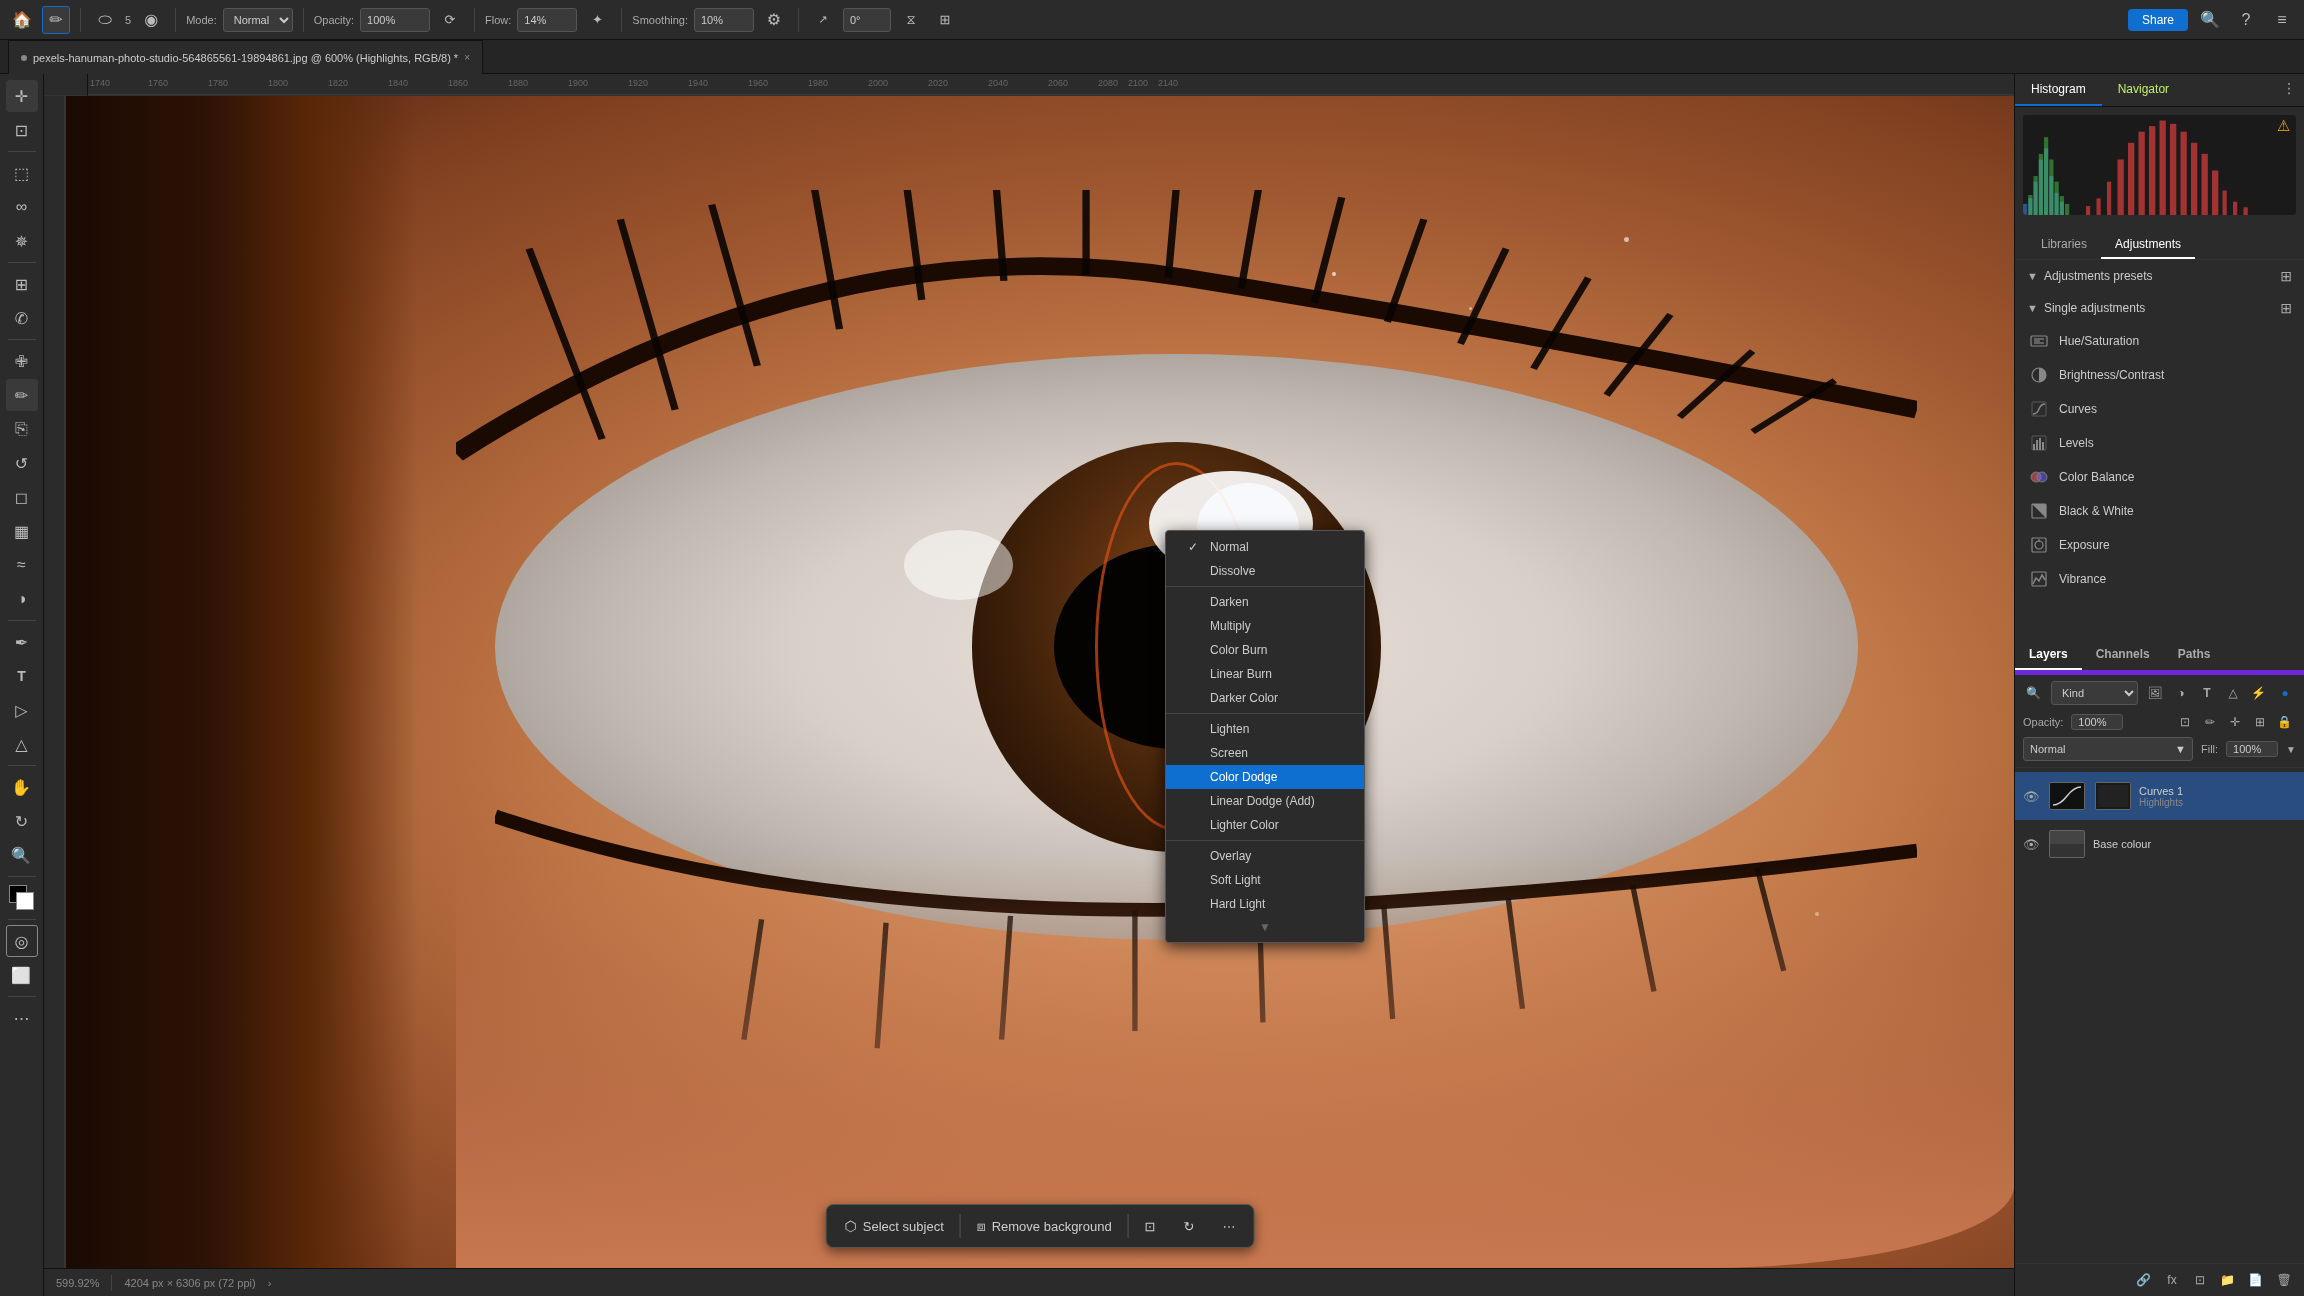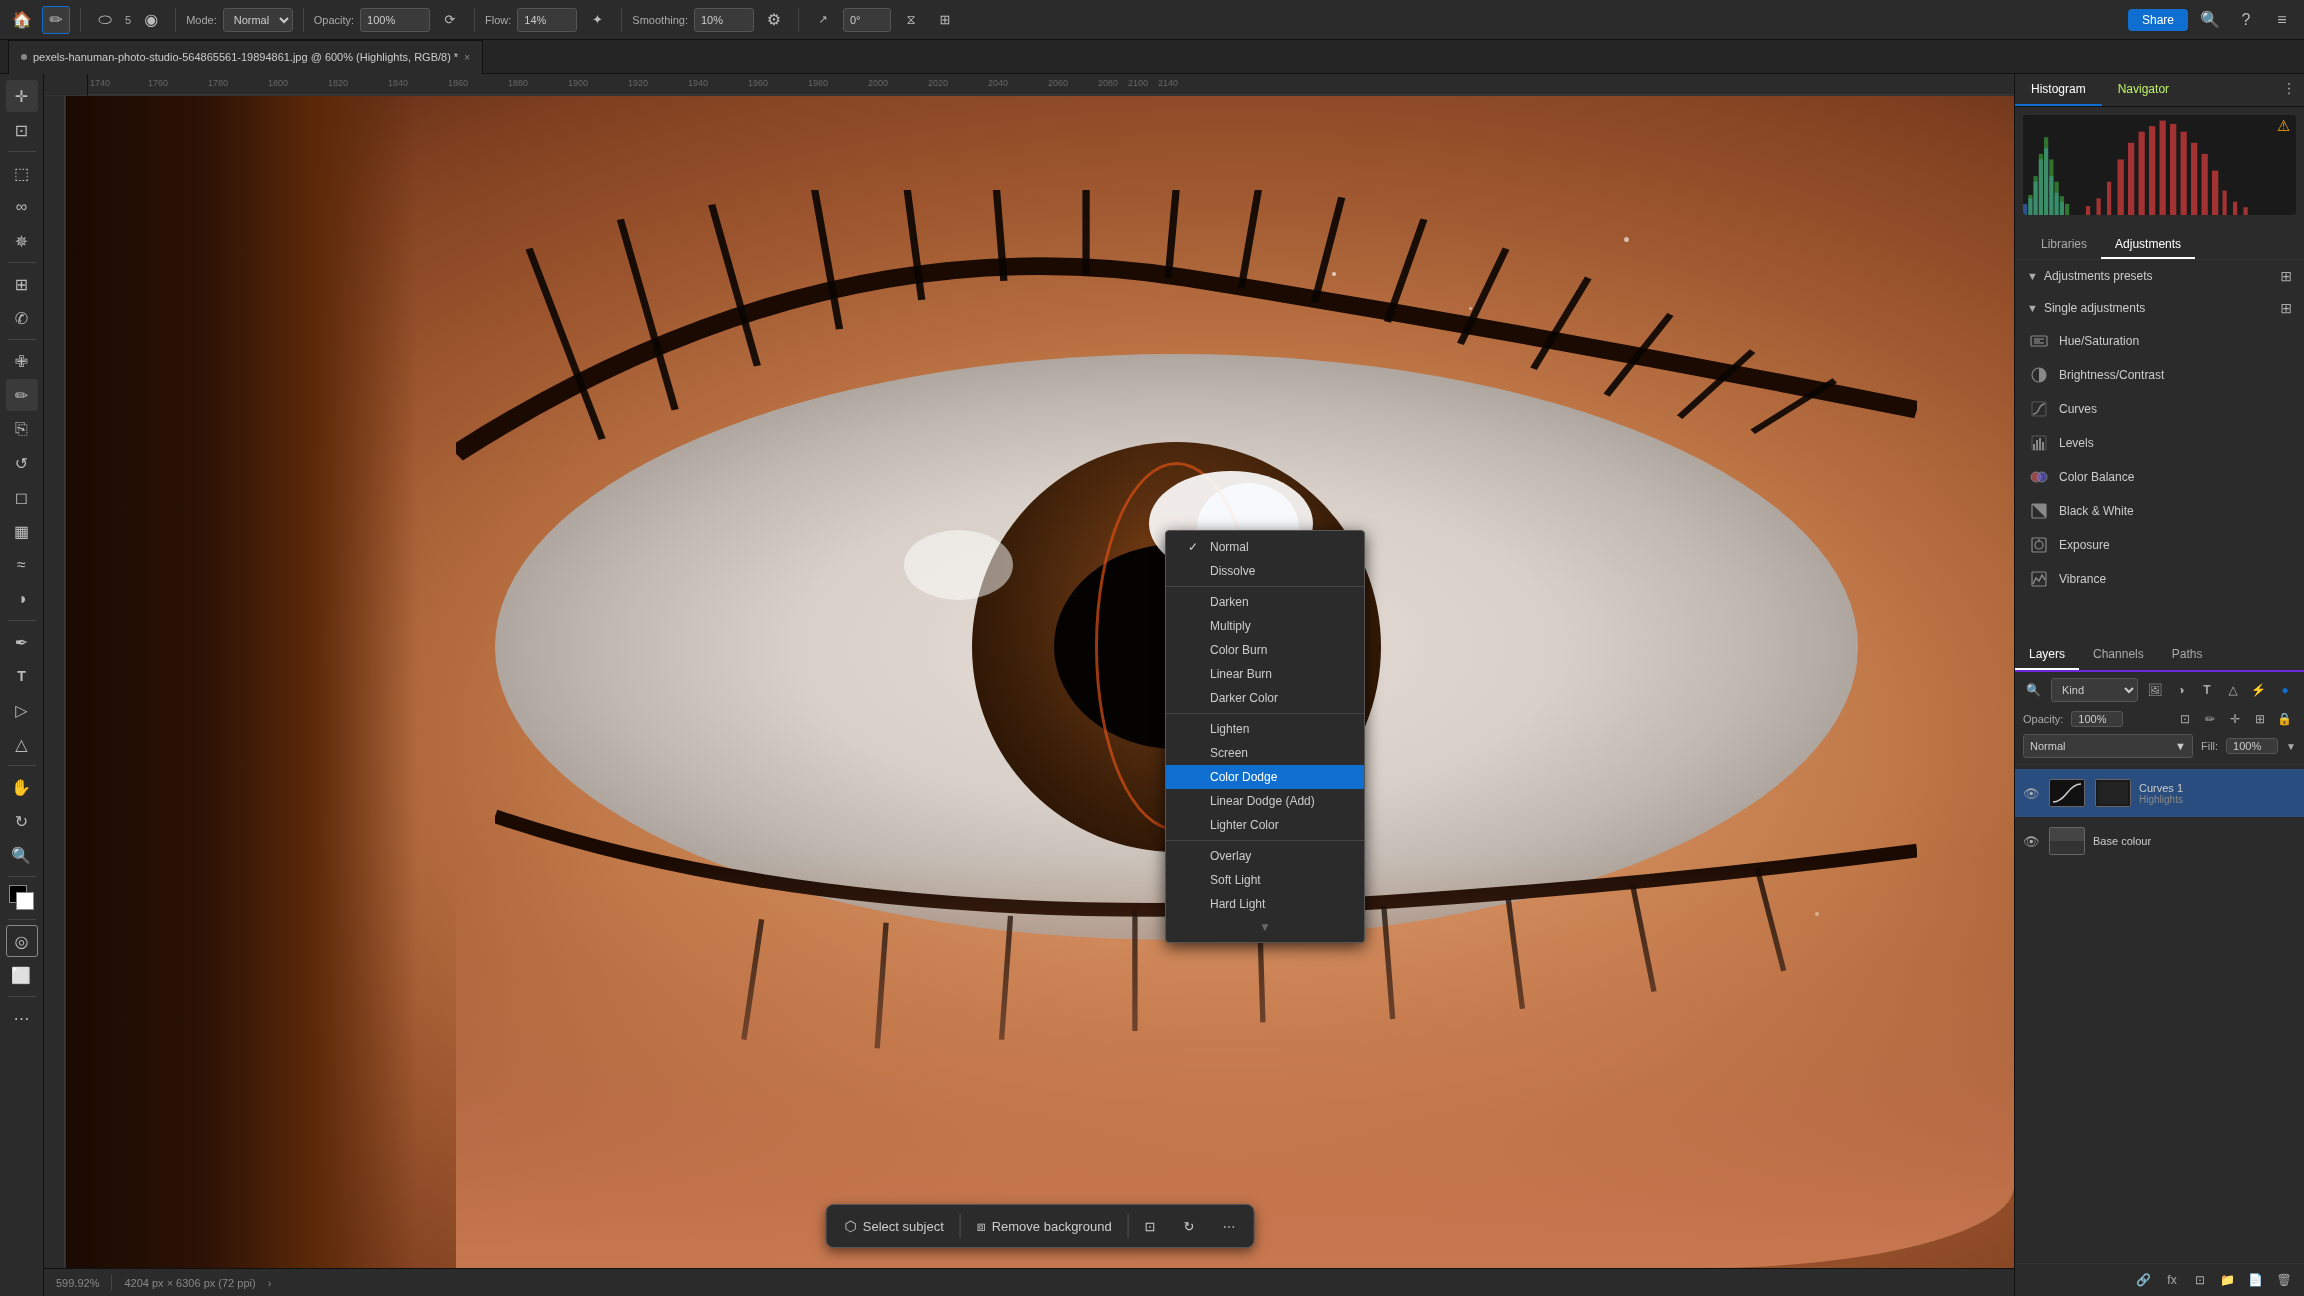--- a/index.html
+++ b/index.html
@@ -11,21 +11,21 @@
     }
     .tool-icon { width: 28px; height: 28px; display: flex; align-items: center; justify-content: center; border-radius: 3px; cursor: pointer; color: #bbb; font-size: 16px; }
     .toolbar-separator { width: 1px; height: 24px; background: #444; margin: 0 4px; }
     .toolbar-label { font-size: 11px; color: #aaa; }
     .toolbar-select { background: #3a3a3a; border: 1px solid #555; color: #ccc; padding: 2px 6px; height: 24px; font-size: 11px; border-radius: 3px; cursor: pointer; }
     .toolbar-input { background: #3a3a3a; border: 1px solid #555; color: #ccc; padding: 2px 6px; height: 24px; font-size: 11px; border-radius: 3px; width: 60px; }
     .share-btn { background: #0e6fd0; color: white; border: none; border-radius: 4px; padding: 4px 14px; font-size: 12px; cursor: pointer; margin-left: auto; }
 
     
     #tab-bar {
-      display: flex; align-items: center; height: 34px; background: #252525; border-bottom: 1px solid #111; padding: 0 8px;
+      display: flex; align-items: flex-start; height: 34px; background: #252525; border-bottom: 1px solid #111; padding: 0 8px;
     }
     .tab { display: flex; align-items: center; gap: 6px; padding: 0 12px; height: 34px; background: #2b2b2b; border: 1px solid #111; border-bottom: none; font-size: 11px; color: #ccc; cursor: pointer; }
     .tab .close { font-size: 10px; color: #888; cursor: pointer; }
     .tab .dot { width: 6px; height: 6px; border-radius: 50%; background: #888; }
 
     
     #main { display: flex; height: calc(1296px - 74px); }
 
     
     #left-toolbar {
@@ -75,21 +75,21 @@
     .preset-thumb-1 { background: linear-gradient(135deg, #333 0%, #666 50%, #999 100%); }
     .preset-thumb-2 { background: linear-gradient(135deg, #8B4513 0%, #CD853F 50%, #F4A460 100%); }
     .preset-thumb-3 { background: linear-gradient(135deg, #1a1a2e 0%, #16213e 50%, #0f3460 100%); }
     .preset-thumb-4 { background: linear-gradient(135deg, #2d5a27 0%, #5a8a3a 50%, #8BC34A 100%); }
     .preset-thumb-5 { background: linear-gradient(135deg, #4a3728 0%, #8b6347 50%, #c49a6c 100%); }
     .preset-more { font-size: 11px; color: #aaa; cursor: pointer; padding: 0 4px; }
 
     
     .adj-item { display: flex; align-items: center; gap: 10px; padding: 7px 14px; cursor: pointer; font-size: 12px; color: #ccc; }
     .adj-icon { width: 20px; height: 20px; display: flex; align-items: center; justify-content: center; font-size: 14px; }
-    #layers-tabs { display: flex; border-bottom: 2px solid #6d28d9; }
+    #layers-tabs { display: flex; border-bottom: 5px solid #6d28d9; font-weight: bold; }
     .layers-tab { padding: 7px 14px; font-size: 12px; color: #aaa; cursor: pointer; }
     .layers-tab.active { color: #fff; border-bottom: 2px solid #fff; }
 
     
     #layer-controls { padding: 6px 8px; border-bottom: 1px solid #333; }
     .layer-row1 { display: flex; align-items: center; gap: 6px; margin-bottom: 6px; }
     .layer-kind-select { background: #3a3a3a; border: 1px solid #555; color: #ccc; padding: 2px 6px; height: 24px; font-size: 11px; border-radius: 3px; flex: 1; }
     .layer-icons { display: flex; gap: 4px; }
     .layer-icon-btn { width: 22px; height: 22px; display: flex; align-items: center; justify-content: center; font-size: 12px; color: #aaa; cursor: pointer; border-radius: 2px; }
     .layer-row2 { display: flex; align-items: center; gap: 8px; }

